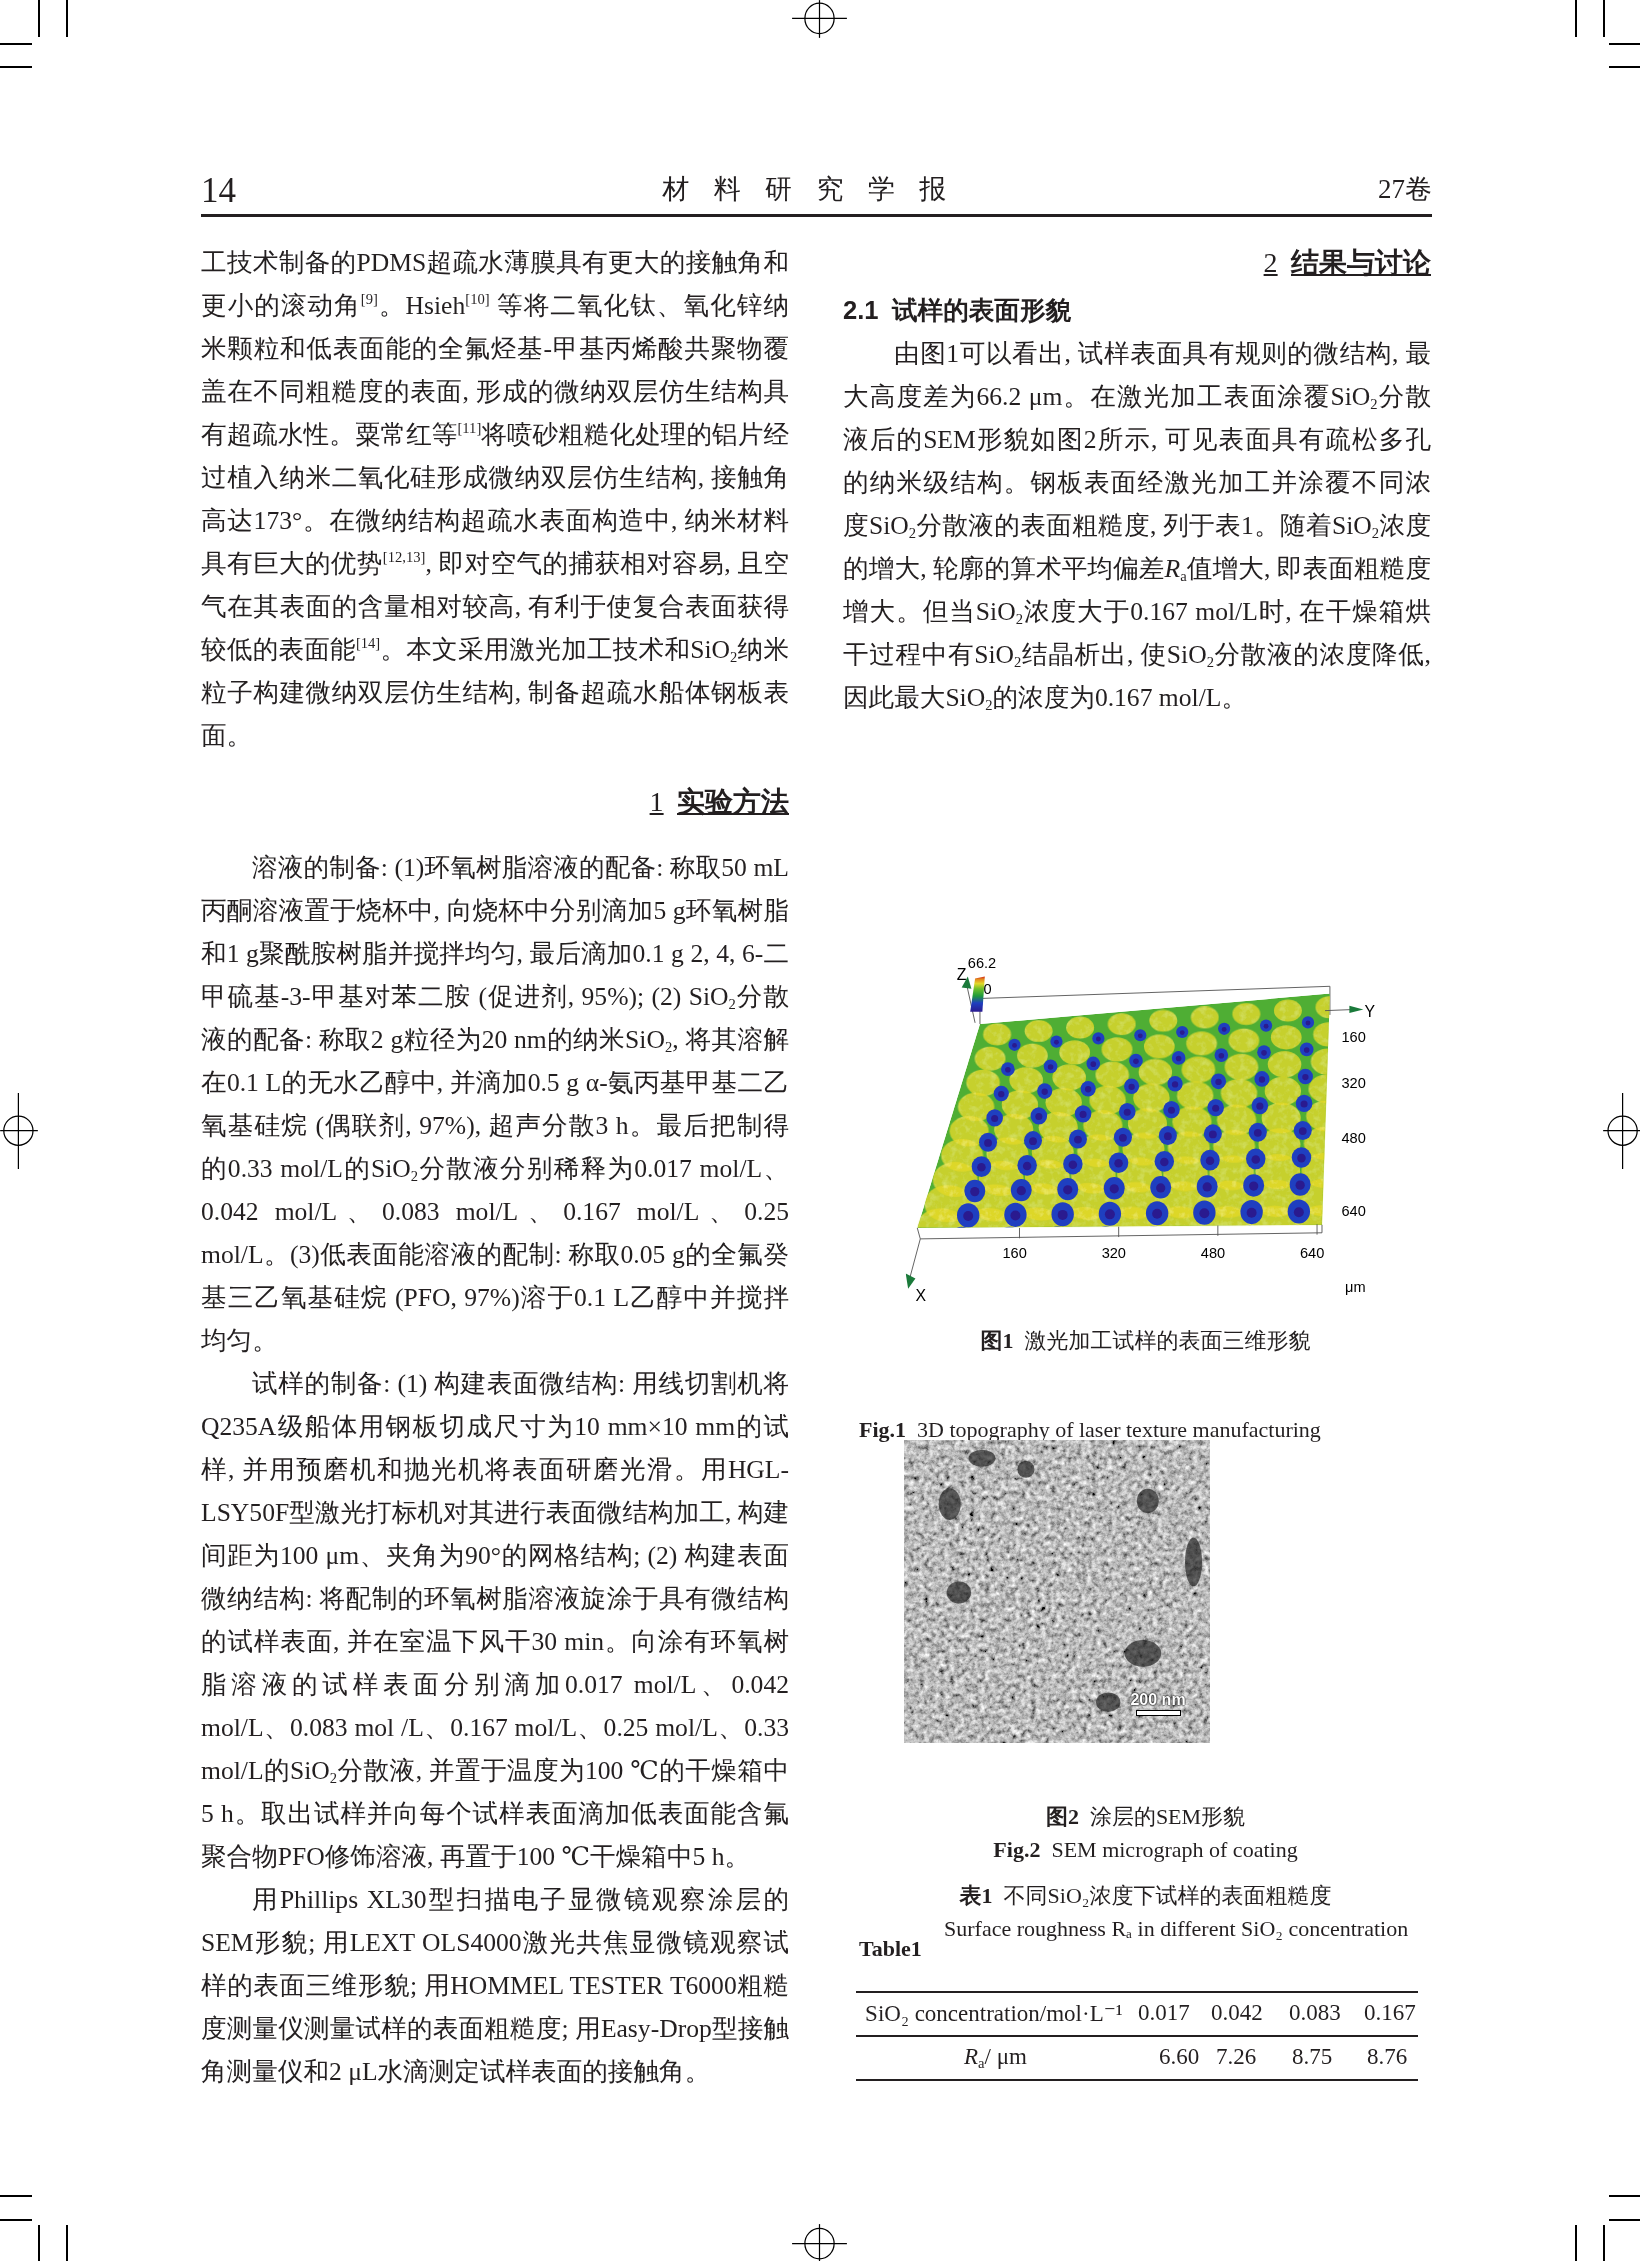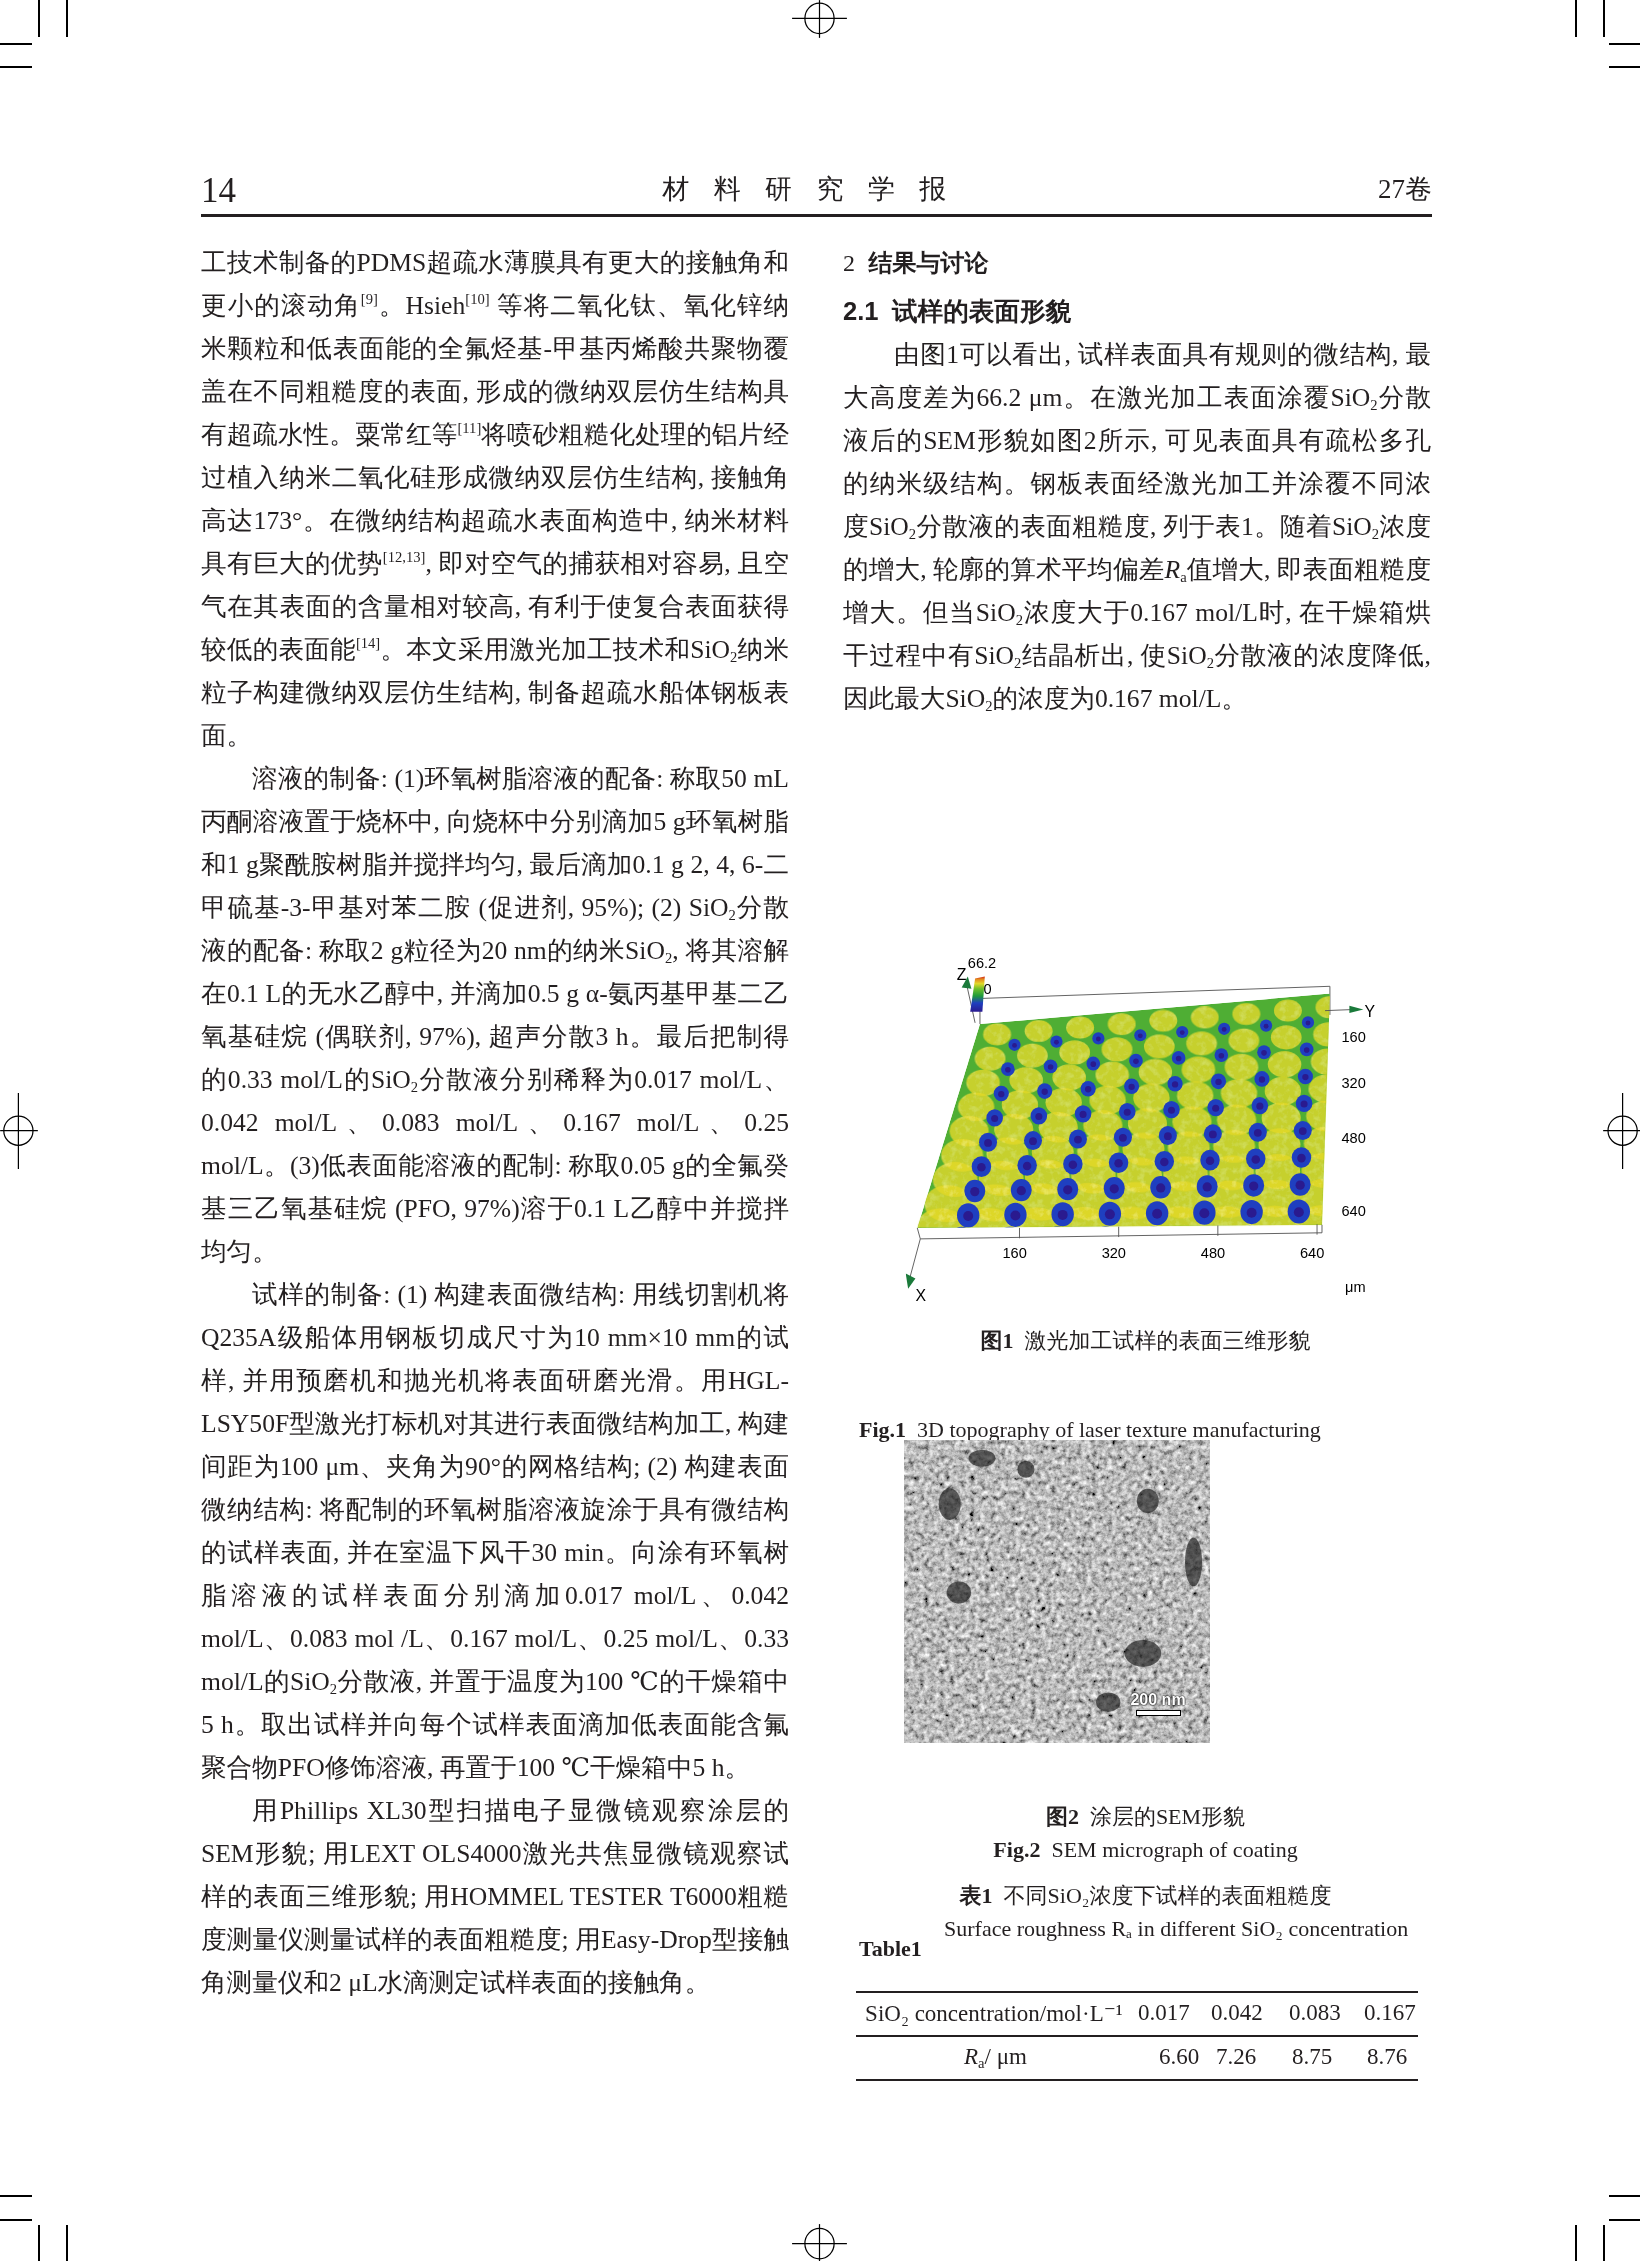--- a/index.html
+++ b/index.html
@@ -19,21 +19,21 @@
   .run-head .jt { position: absolute; left: 0; right: 0; top: 0; text-align: center; font-size: 27px; letter-spacing: 24.4px; }
   .run-head .vol { position: absolute; right: 0; top: 0; font-size: 27px; }
   .head-rule { position: absolute; left: 201px; top: 214px; width: 1231px; height: 3px; background: #231f20; }
 
   
   .col { position: absolute; top: 241px; width: 588px; font-size: 25.6px; line-height: 43px; text-align: justify; }
   .col-left { left: 201px; }
   .col-right { left: 843px; }
   .col p { margin: 0; }
   .indent { text-indent: 51px; }
-  .sec-title { text-align: left; font-family: "Liberation Sans", "DejaVu Sans", sans-serif; font-weight: bold; font-size: 24px; margin: 0; }
+  .sec-title { text-align: right; font-family: "Liberation Sans", "DejaVu Sans", sans-serif; font-weight: bold; font-size: 28px; margin: 0; text-decoration: underline; }
   .sub-title { font-family: "Liberation Sans", "DejaVu Sans", sans-serif; font-weight: bold; font-size: 25.6px; margin: 0; }
   .sec-num { font-family: "Liberation Serif", serif; font-weight: normal; margin-right: 13.4px; }
   sup { font-size: 14.6px; line-height: 0; vertical-align: 9.7px; }
   sub { font-size: 14.6px; line-height: 0; vertical-align: -3.7px; }
   i { font-style: italic; }
 
   
   .fig1 { position: absolute; left: 902px; top: 951px; width: 487px; height: 353px; }
   .fig-cap { position: absolute; text-align: center; font-size: 22px; line-height: 32px; }
   .fig-cap b { font-weight: bold; margin-top: 20px; }
@@ -99,20 +99,23 @@
 
 <div class="run-head">
   <span class="pg">14</span>
   <span class="jt">材料研究学报</span>
   <span class="vol">27卷</span>
 </div>
 <div class="head-rule"></div>
 
 <div class="col col-left">
   <p>工技术制备的PDMS超疏水薄膜具有更大的接触角和更小的滚动角<sup>[9]</sup>。Hsieh<sup>[10]</sup> 等将二氧化钛、氧化锌纳米颗粒和低表面能的全氟烃基-甲基丙烯酸共聚物覆盖在不同粗糙度的表面, 形成的微纳双层仿生结构具有超疏水性。粟常红等<sup>[11]</sup>将喷砂粗糙化处理的铝片经过植入纳米二氧化硅形成微纳双层仿生结构, 接触角高达173°。在微纳结构超疏水表面构造中, 纳米材料具有巨大的优势<sup>[12,13]</sup>, 即对空气的捕获相对容易, 且空气在其表面的含量相对较高, 有利于使复合表面获得较低的表面能<sup>[14]</sup>。本文采用激光加工技术和SiO<sub>2</sub>纳米粒子构建微纳双层仿生结构, 制备超疏水船体钢板表面。</p>
+  <p class="sec-title" style="margin-top:23px;margin-bottom:23px;">
+    <span class="sec-num">1</span><span>实验方法</span>
+  </p>
   <p class="indent">溶液的制备: (1)环氧树脂溶液的配备: 称取50 mL丙酮溶液置于烧杯中, 向烧杯中分别滴加5 g环氧树脂和1 g聚酰胺树脂并搅拌均匀, 最后滴加0.1 g 2, 4, 6-二甲硫基-3-甲基对苯二胺 (促进剂, 95%); (2) SiO<sub>2</sub>分散液的配备: 称取2 g粒径为20 nm的纳米SiO<sub>2</sub>, 将其溶解在0.1 L的无水乙醇中, 并滴加0.5 g α-氨丙基甲基二乙氧基硅烷 (偶联剂, 97%), 超声分散3 h。最后把制得的0.33 mol/L的SiO<sub>2</sub>分散液分别稀释为0.017 mol/L、0.042 mol/L、0.083 mol/L、0.167 mol/L、0.25 mol/L。(3)低表面能溶液的配制: 称取0.05 g的全氟癸基三乙氧基硅烷 (PFO, 97%)溶于0.1 L乙醇中并搅拌均匀。</p>
   <p class="indent">试样的制备: (1) 构建表面微结构: 用线切割机将Q235A级船体用钢板切成尺寸为10 mm×10 mm的试样, 并用预磨机和抛光机将表面研磨光滑。用HGL-LSY50F型激光打标机对其进行表面微结构加工, 构建间距为100 μm、夹角为90°的网格结构; (2) 构建表面微纳结构: 将配制的环氧树脂溶液旋涂于具有微结构的试样表面, 并在室温下风干30 min。向涂有环氧树脂溶液的试样表面分别滴加0.017 mol/L、0.042 mol/L、0.083 mol /L、0.167 mol/L、0.25 mol/L、0.33 mol/L的SiO<sub>2</sub>分散液, 并置于温度为100 ℃的干燥箱中5 h。取出试样并向每个试样表面滴加低表面能含氟聚合物PFO修饰溶液, 再置于100 ℃干燥箱中5 h。</p>
   <p class="indent">用Phillips XL30型扫描电子显微镜观察涂层的SEM形貌; 用LEXT OLS4000激光共焦显微镜观察试样的表面三维形貌; 用HOMMEL TESTER T6000粗糙度测量仪测量试样的表面粗糙度; 用Easy-Drop型接触角测量仪和2 μL水滴测定试样表面的接触角。</p>
 </div>
 
 <div class="col col-right">
   <p class="sec-title" style="margin-top:0;margin-bottom:4.9px;">
     <span class="sec-num">2</span><span>结果与讨论</span>
   </p>
   <p class="sub-title">

